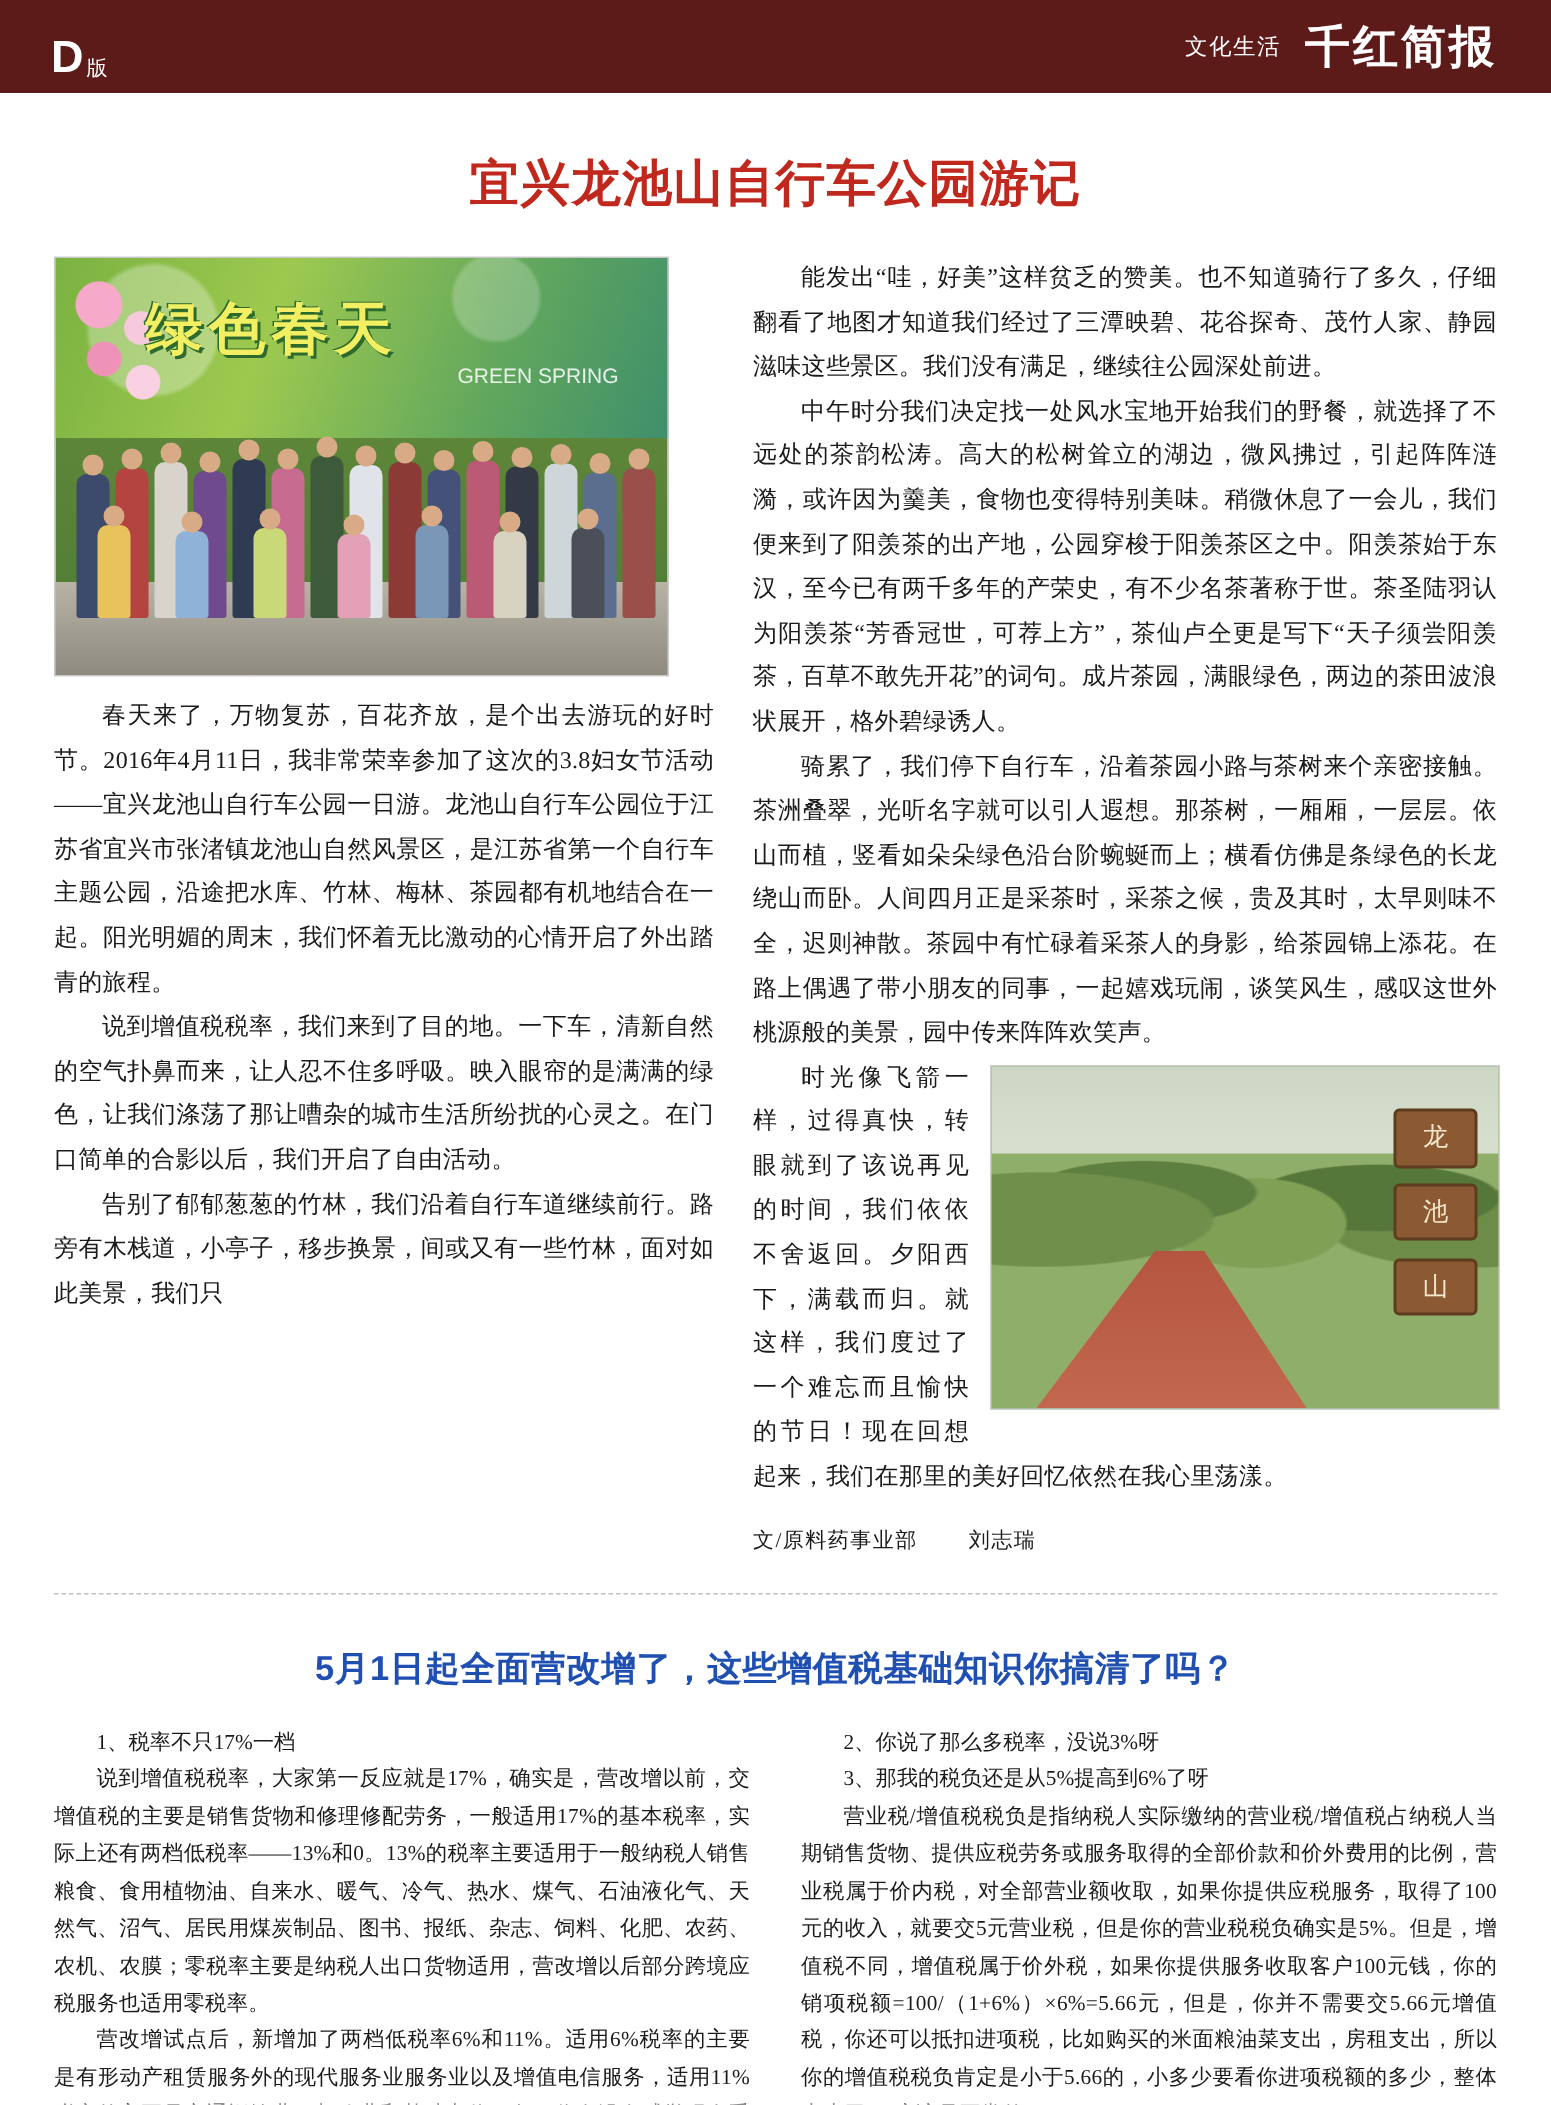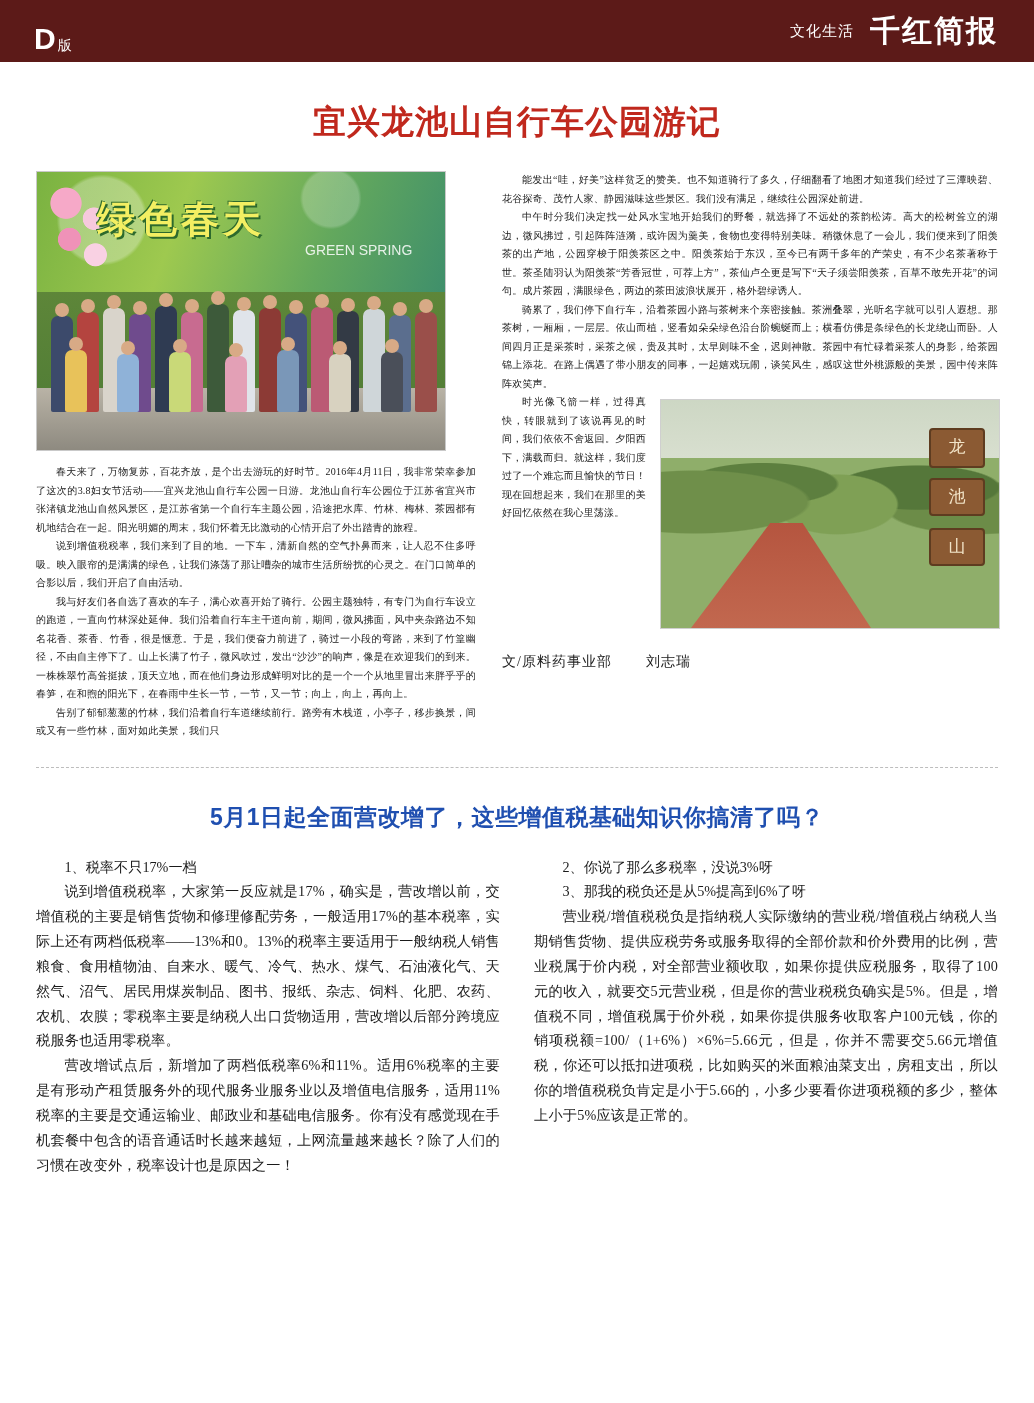--- a/index.html
+++ b/index.html
@@ -165,21 +165,21 @@
     position: absolute;
     top: -13px;
     left: 4px;
     width: 14px;
     height: 14px;
     border-radius: 50%;
     background: #d8aa86;
   }
 
   p.body {
-    font-size: 10px;
+    font-size: 16px;
     line-height: 1.85;
     text-align: justify;
     margin: 0;
     text-indent: 2em;
     letter-spacing: 0.2px;
   }
   .col-left p.body { margin-top: 12px; }
   .col-right p.body + p.body,
   .col-left p.body + p.body { margin-top: 0; }
 
@@ -336,21 +336,20 @@
           <span class="pg-person" style="left:132px;height:60px;background:#c9d978;"></span>
           <span class="pg-person" style="left:188px;height:56px;background:#e3a0b6;"></span>
           <span class="pg-person" style="left:240px;height:62px;background:#7a97b8;"></span>
           <span class="pg-person" style="left:292px;height:58px;background:#d8d2c0;"></span>
           <span class="pg-person" style="left:344px;height:60px;background:#4a4f59;"></span>
         </div>
       </div>
 
       <p class="body">春天来了，万物复苏，百花齐放，是个出去游玩的好时节。2016年4月11日，我非常荣幸参加了这次的3.8妇女节活动——宜兴龙池山自行车公园一日游。龙池山自行车公园位于江苏省宜兴市张渚镇龙池山自然风景区，是江苏省第一个自行车主题公园，沿途把水库、竹林、梅林、茶园都有机地结合在一起。阳光明媚的周末，我们怀着无比激动的心情开启了外出踏青的旅程。</p>
       <p class="body">说到增值税税率，我们来到了目的地。一下车，清新自然的空气扑鼻而来，让人忍不住多呼吸。映入眼帘的是满满的绿色，让我们涤荡了那让嘈杂的城市生活所纷扰的心灵之。在门口简单的合影以后，我们开启了自由活动。</p>
-      <p class="body">我与好友们各自选了喜欢的车子，满心欢喜开始了骑行。公园主题独特，有专门为自行车设立的跑道，一直向竹林深处延伸。我们沿着自行车主干道向前，期间，微风拂面，风中夹杂路边不知名花香、茶香、竹香，很是惬意。于是，我们便奋力前进了，骑过一小段的弯路，来到了竹篁幽径，不由自主停下了。山上长满了竹子，微风吹过，发出“沙沙”的响声，像是在欢迎我们的到来。一株株翠竹高耸挺拔，顶天立地，而在他们身边形成鲜明对比的是一个一个从地里冒出来胖乎乎的春笋，在和煦的阳光下，在春雨中生长一节，一节，又一节；向上，向上，再向上。</p>
       <p class="body">告别了郁郁葱葱的竹林，我们沿着自行车道继续前行。路旁有木栈道，小亭子，移步换景，间或又有一些竹林，面对如此美景，我们只</p>
     </div>
 
     <div class="col-right">
       <p class="body">能发出“哇，好美”这样贫乏的赞美。也不知道骑行了多久，仔细翻看了地图才知道我们经过了三潭映碧、花谷探奇、茂竹人家、静园滋味这些景区。我们没有满足，继续往公园深处前进。</p>
       <p class="body">中午时分我们决定找一处风水宝地开始我们的野餐，就选择了不远处的茶韵松涛。高大的松树耸立的湖边，微风拂过，引起阵阵涟漪，或许因为羹美，食物也变得特别美味。稍微休息了一会儿，我们便来到了阳羡茶的出产地，公园穿梭于阳羡茶区之中。阳羡茶始于东汉，至今已有两千多年的产荣史，有不少名茶著称于世。茶圣陆羽认为阳羡茶“芳香冠世，可荐上方”，茶仙卢仝更是写下“天子须尝阳羡茶，百草不敢先开花”的词句。成片茶园，满眼绿色，两边的茶田波浪状展开，格外碧绿诱人。</p>
       <p class="body">骑累了，我们停下自行车，沿着茶园小路与茶树来个亲密接触。茶洲叠翠，光听名字就可以引人遐想。那茶树，一厢厢，一层层。依山而植，竖看如朵朵绿色沿台阶蜿蜒而上；横看仿佛是条绿色的长龙绕山而卧。人间四月正是采茶时，采茶之候，贵及其时，太早则味不全，迟则神散。茶园中有忙碌着采茶人的身影，给茶园锦上添花。在路上偶遇了带小朋友的同事，一起嬉戏玩闹，谈笑风生，感叹这世外桃源般的美景，园中传来阵阵欢笑声。</p>
 
       <div class="photo-wrap-right">
         <div class="photo-scenic">

